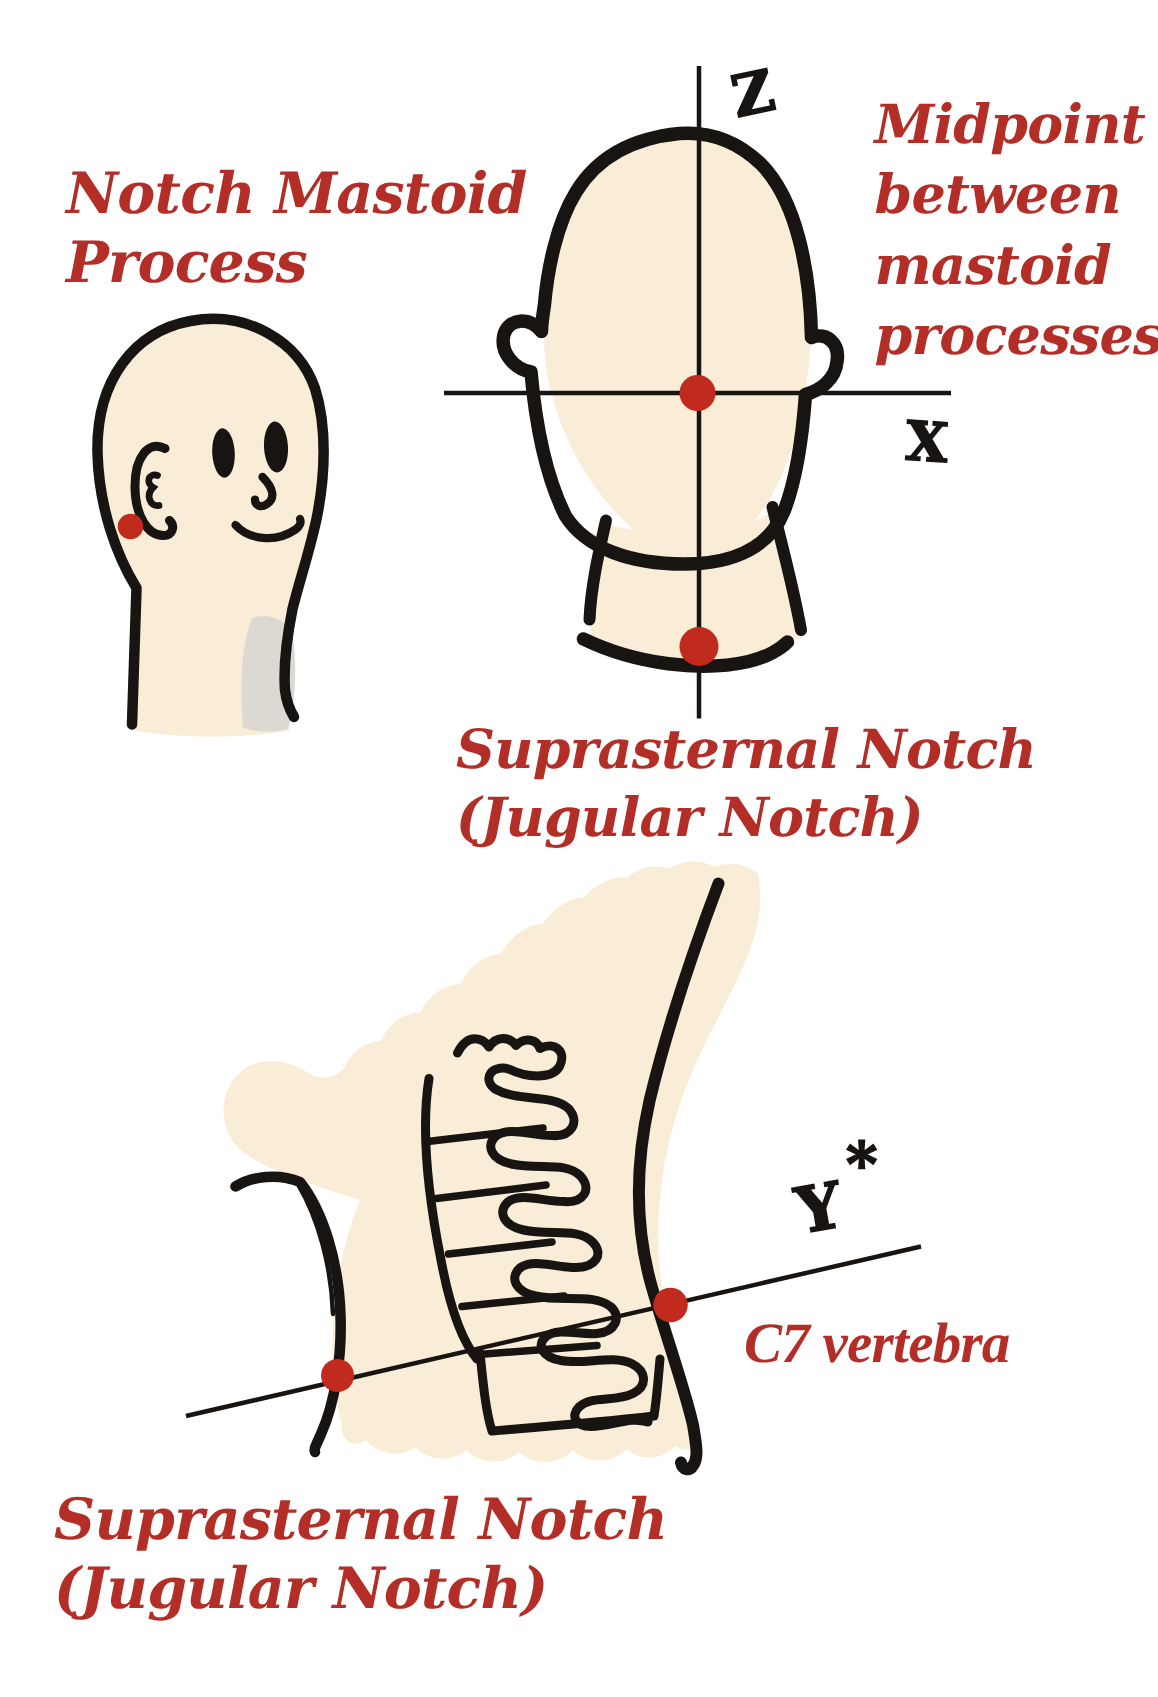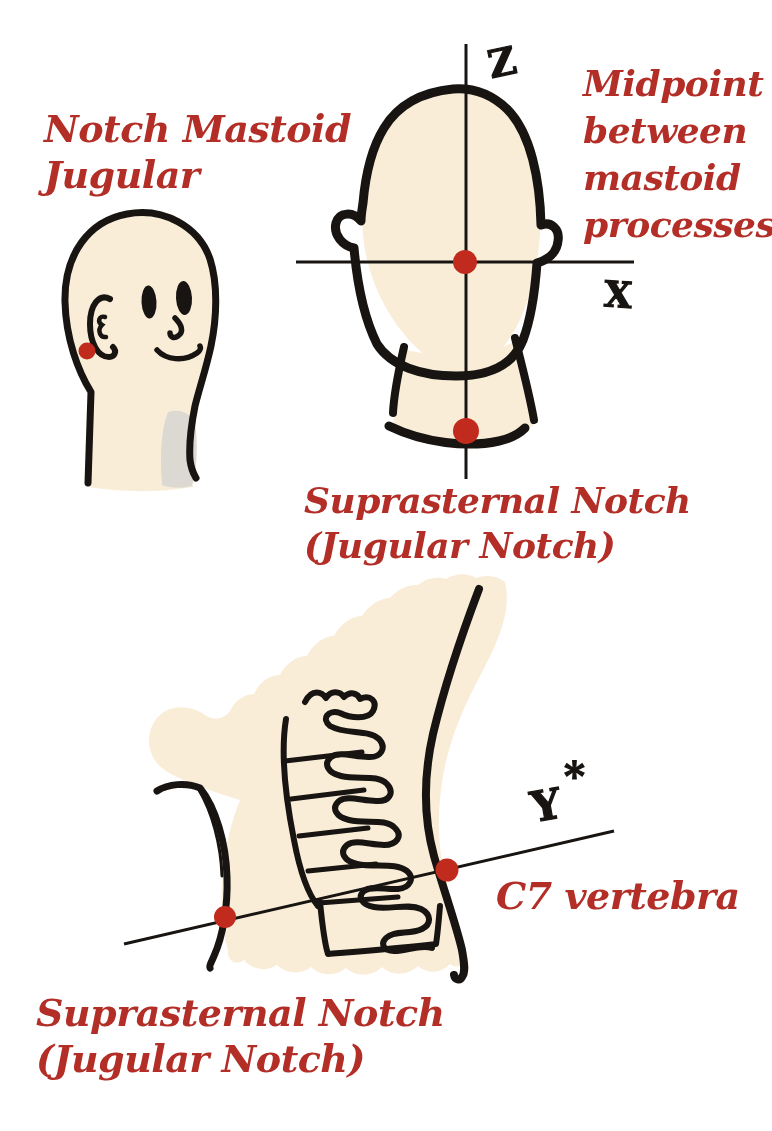--- a/index.html
+++ b/index.html
@@ -9,21 +9,21 @@
   }
   .stage svg{position:absolute;left:0;top:0;}
   .caption{
     position:absolute;color:#b22e26;font-style:italic;font-weight:700;
     white-space:nowrap;letter-spacing:-0.5px;
   }
   .caption span{display:block;}
   .cap-left-mastoid{left:44px;top:106px;font-size:38px;line-height:46px;}
   .cap-midpoint{left:583px;top:60px;font-size:36px;line-height:47px;}
   .cap-notch-mid{left:304px;top:478px;font-size:36px;line-height:45px;}
-  .cap-c7{left:496px;top:874px;font-size:38px;line-height:44px;}
+  .cap-c7{left:496px;top:874px;font-size:38px;line-height:44px;font-family:Liberation Serif, serif;}
   .cap-notch-bottom{left:36px;top:990px;font-size:38px;line-height:46px;}
   .axis-letter{
     font-family:"DejaVu Serif",serif;font-weight:700;
     fill:#171411;stroke:#171411;stroke-width:1.2px;
   }
 </style>
 </head>
 <body>
 
 <div class="stage">
@@ -123,21 +123,21 @@
       <line x1="124" y1="944" x2="614" y2="831" stroke="#171411" stroke-width="3"></line>
       <text class="axis-letter" x="530" y="820" font-size="42" transform="rotate(-10 545 800)">Y</text>
       <text class="axis-letter" x="564" y="790" font-size="40">*</text>
       <circle cx="225" cy="917" r="11" fill="#c02b1d"></circle>
       <circle cx="447" cy="870" r="11.5" fill="#c02b1d"></circle>
     </g>
   </svg>
 
   <div class="caption cap-left-mastoid">
     <span>Notch Mastoid</span>
-    <span>Jugular</span>
+    <span>Process</span>
   </div>
 
   <div class="caption cap-midpoint">
     <span>Midpoint</span>
     <span>between</span>
     <span>mastoid</span>
     <span>processes</span>
   </div>
 
   <div class="caption cap-notch-mid">

